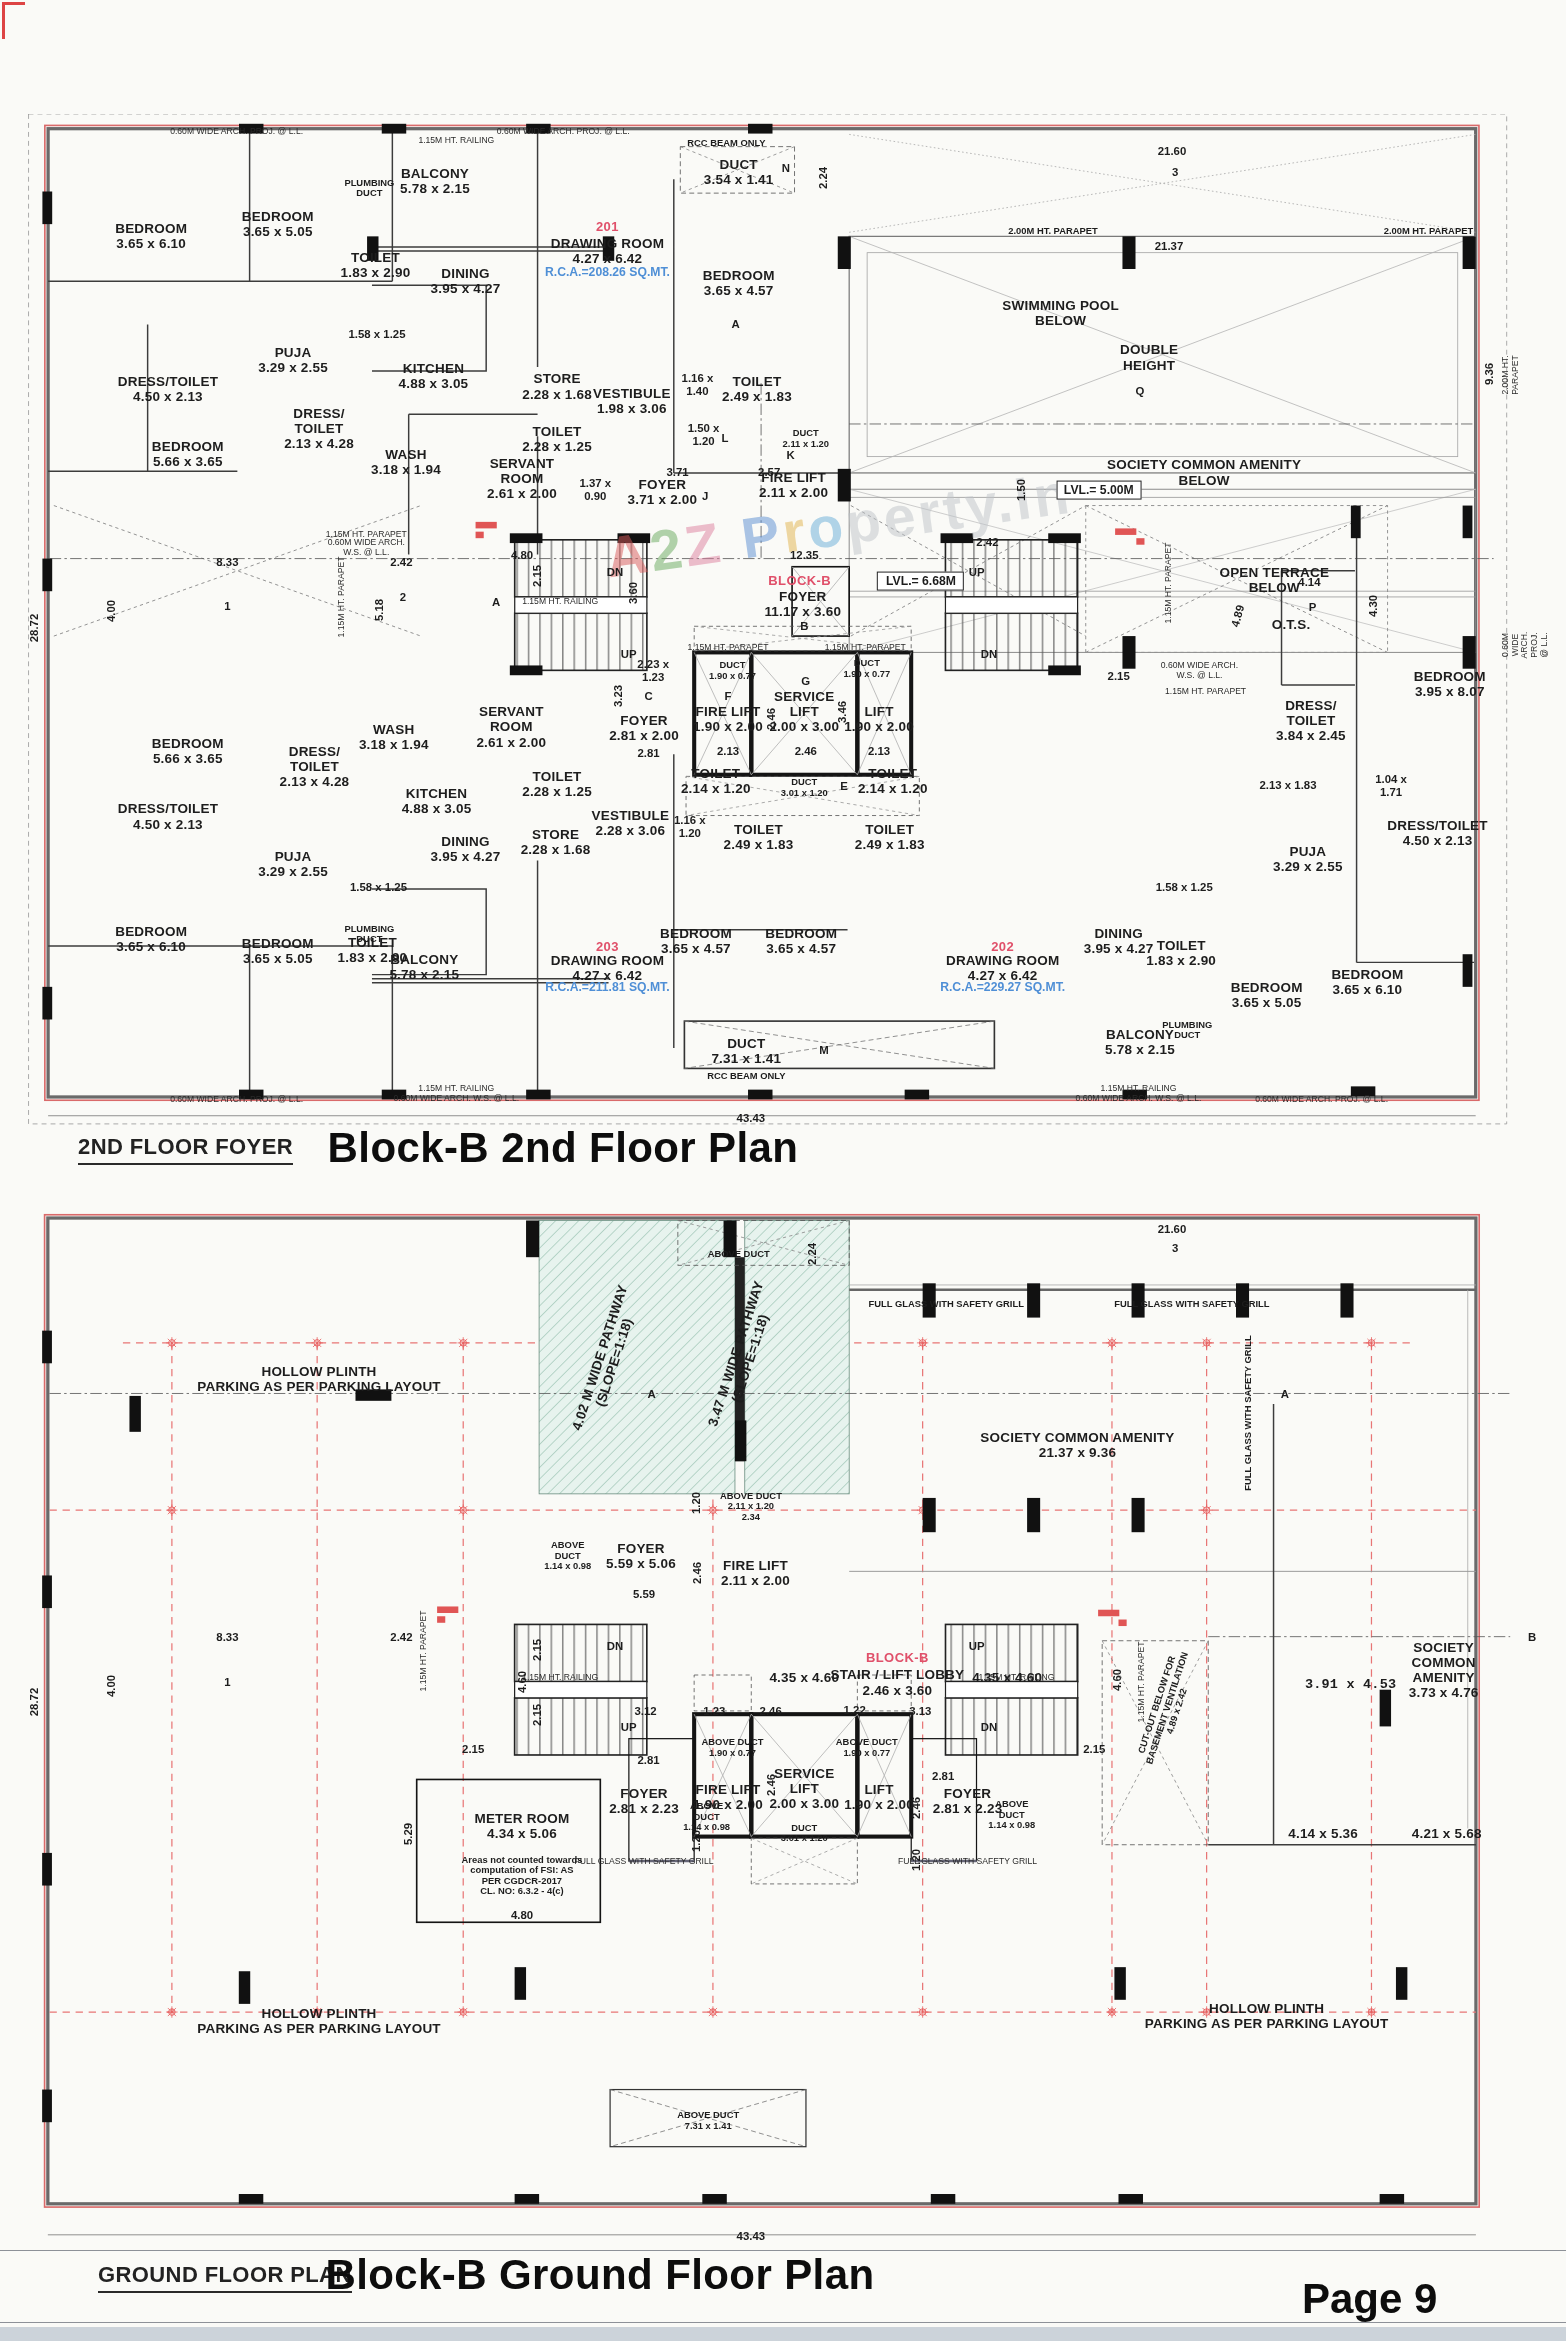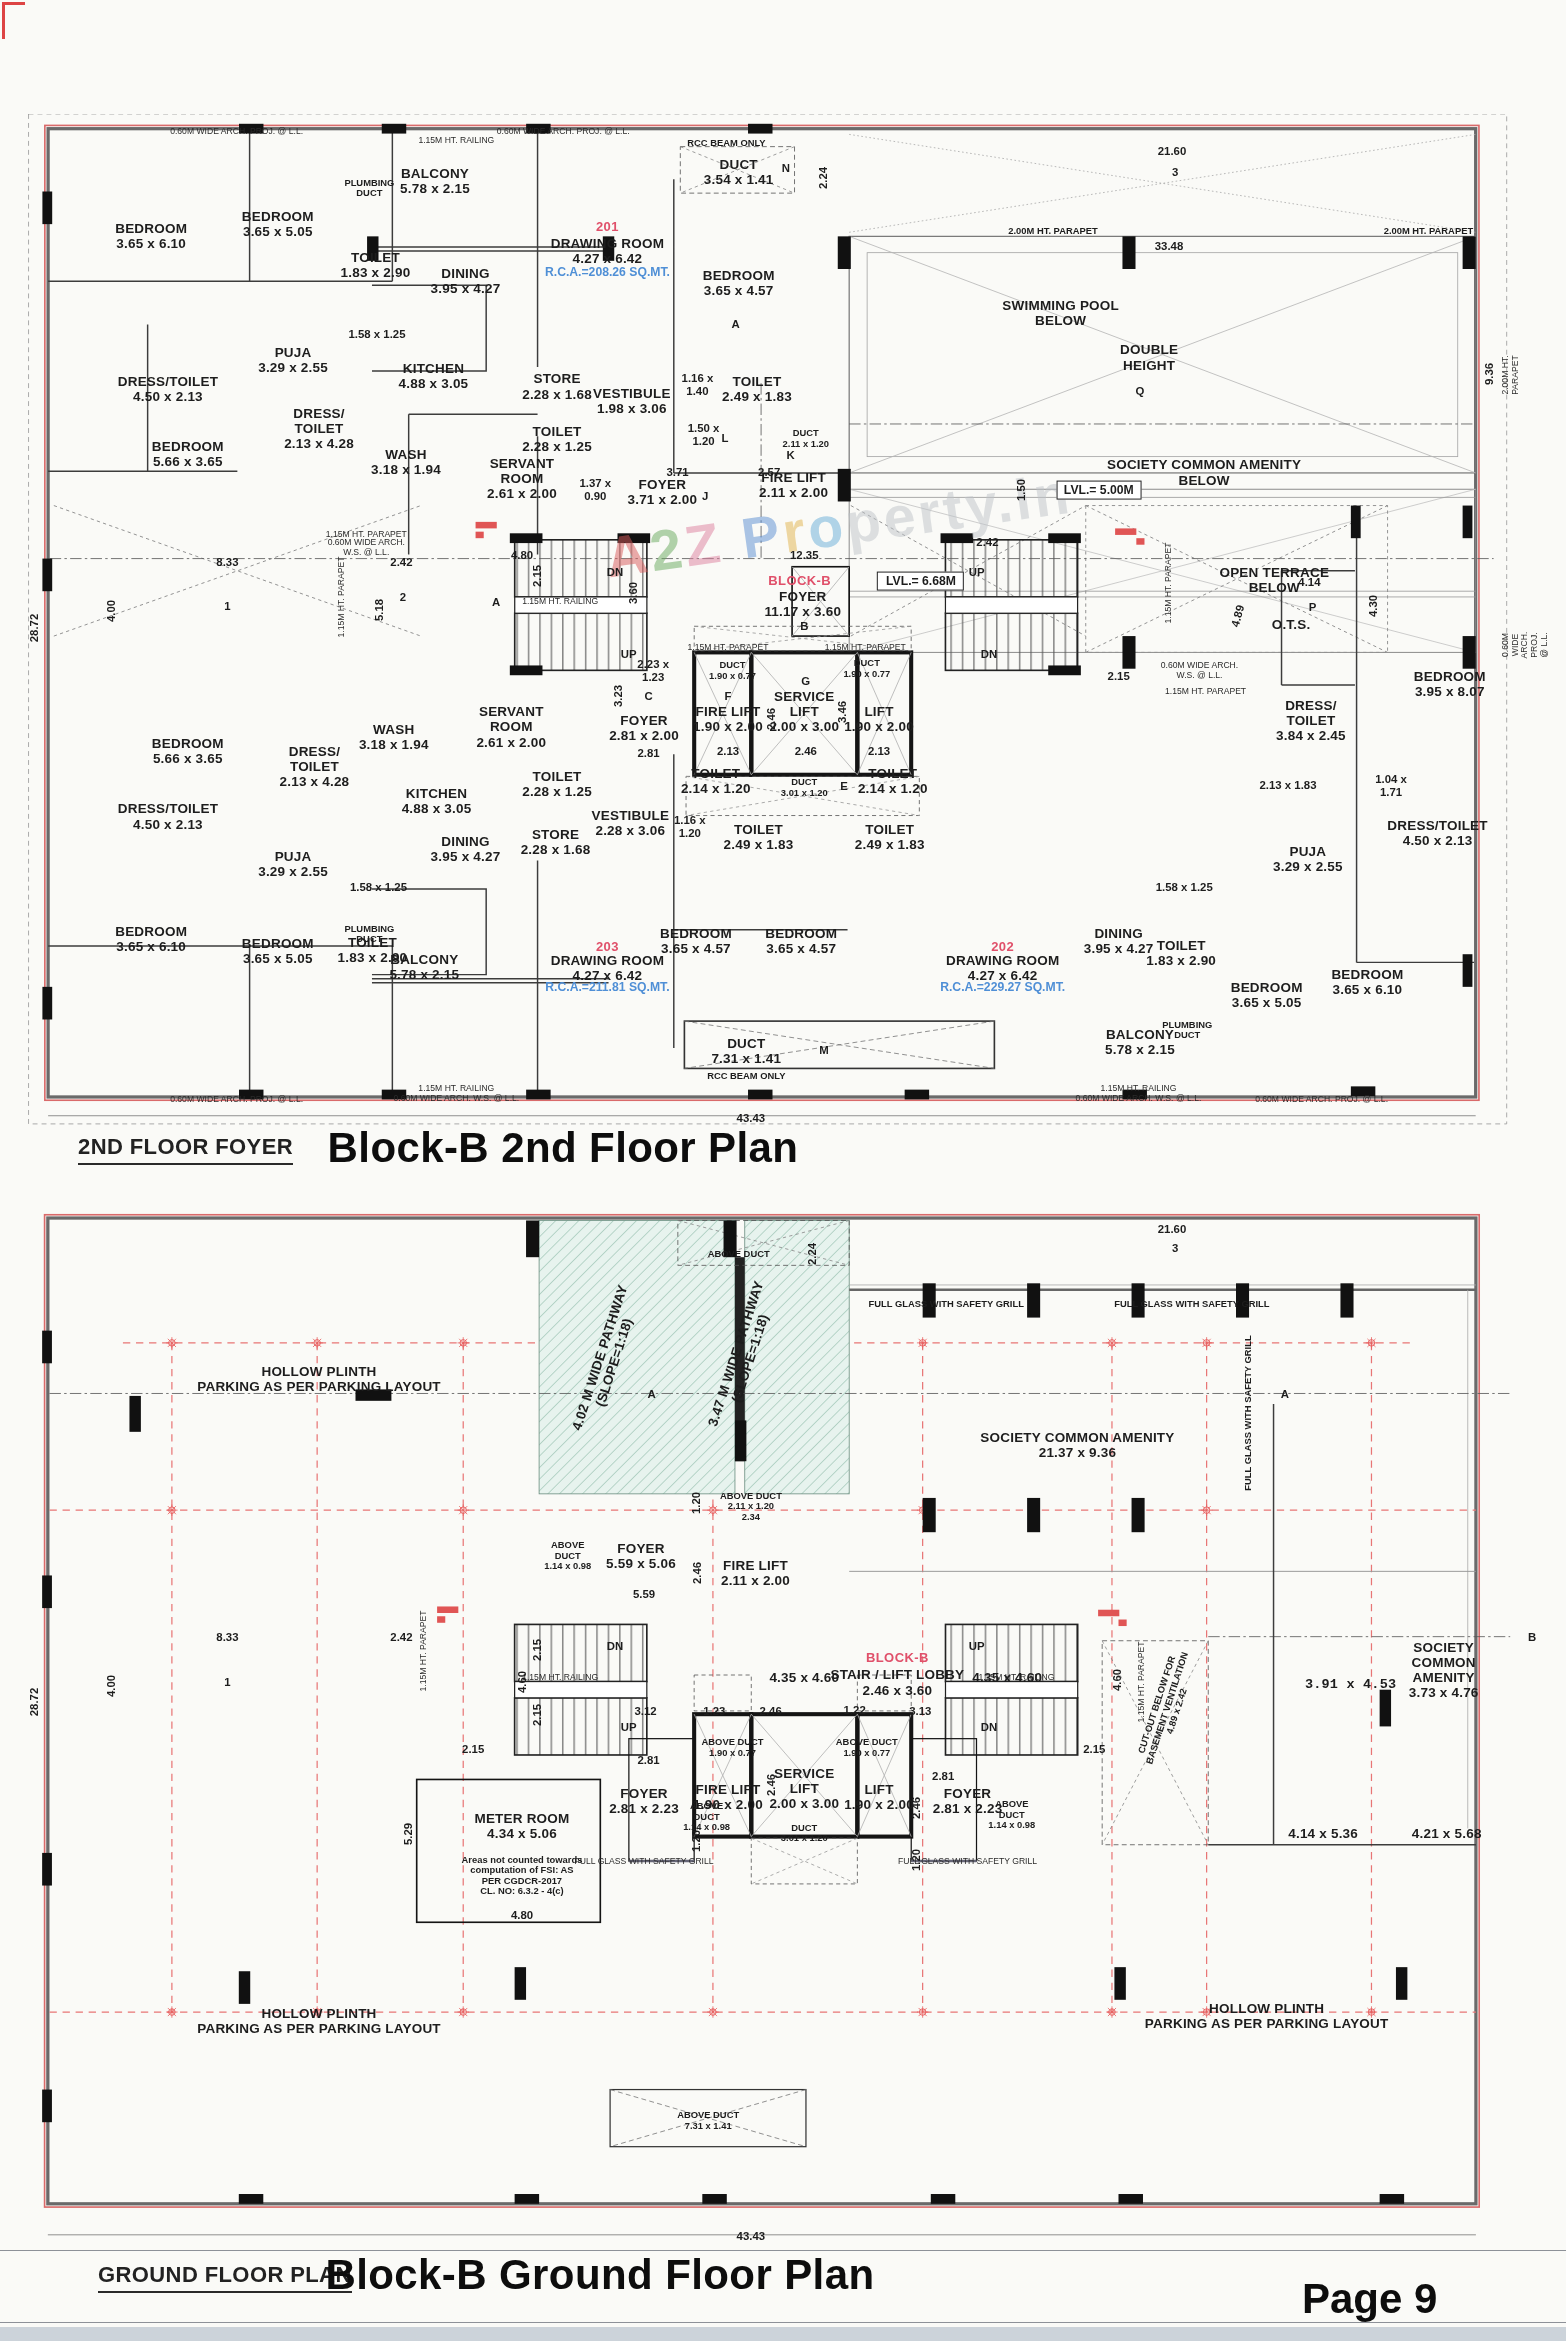--- a/index.html
+++ b/index.html
@@ -160,21 +160,21 @@
     <div class="lbl k-room" style="left: 46.8%; top: 5.6%; transform: translate(-50%, -50%);">DUCT
 3.54 x 1.41</div>
     <div class="lbl k-letter" style="left: 49.9%; top: 5.2%; transform: translate(-50%, -50%);">N</div>
     <div class="lbl k-room" style="left: 46.8%; top: 16.3%; transform: translate(-50%, -50%);">BEDROOM
 3.65 x 4.57</div>
     <div class="lbl k-dim" style="left: 52.3%; top: 6.2%; transform: translate(-50%, -50%) rotate(-90deg);">2.24</div>
     <div class="lbl k-dim" style="left: 75.2%; top: 3.6%; transform: translate(-50%, -50%);">21.60</div>
     <div class="lbl k-dim" style="left: 75.4%; top: 5.6%; transform: translate(-50%, -50%);">3</div>
     <div class="lbl k-sm" style="left: 67.4%; top: 11.3%; transform: translate(-50%, -50%);">2.00M HT. PARAPET</div>
     <div class="lbl k-sm" style="left: 92%; top: 11.3%; transform: translate(-50%, -50%);">2.00M HT. PARAPET</div>
-    <div class="lbl k-dim" style="left: 75%; top: 12.7%; transform: translate(-50%, -50%);">33.48</div>
+    <div class="lbl k-dim" style="left: 75%; top: 12.7%; transform: translate(-50%, -50%);">21.37</div>
     <div class="lbl k-room" style="left: 67.9%; top: 19.2%; transform: translate(-50%, -50%);">SWIMMING POOL
 BELOW</div>
     <div class="lbl k-room" style="left: 73.7%; top: 23.5%; transform: translate(-50%, -50%);">DOUBLE
 HEIGHT</div>
     <div class="lbl k-letter" style="left: 73.1%; top: 26.7%; transform: translate(-50%, -50%);">Q</div>
     <div class="lbl k-room" style="left: 77.3%; top: 34.6%; transform: translate(-50%, -50%);">SOCIETY COMMON AMENITY
 BELOW</div>
     <div class="lbl k-box" style="left: 70.4%; top: 36.3%; transform: translate(-50%, -50%);">LVL.= 5.00M</div>
     <div class="lbl k-dim" style="left: 65.3%; top: 36.3%; transform: translate(-50%, -50%) rotate(-90deg);">1.50</div>
     <div class="lbl k-letter" style="left: 46.6%; top: 20.3%; transform: translate(-50%, -50%);">A</div>

